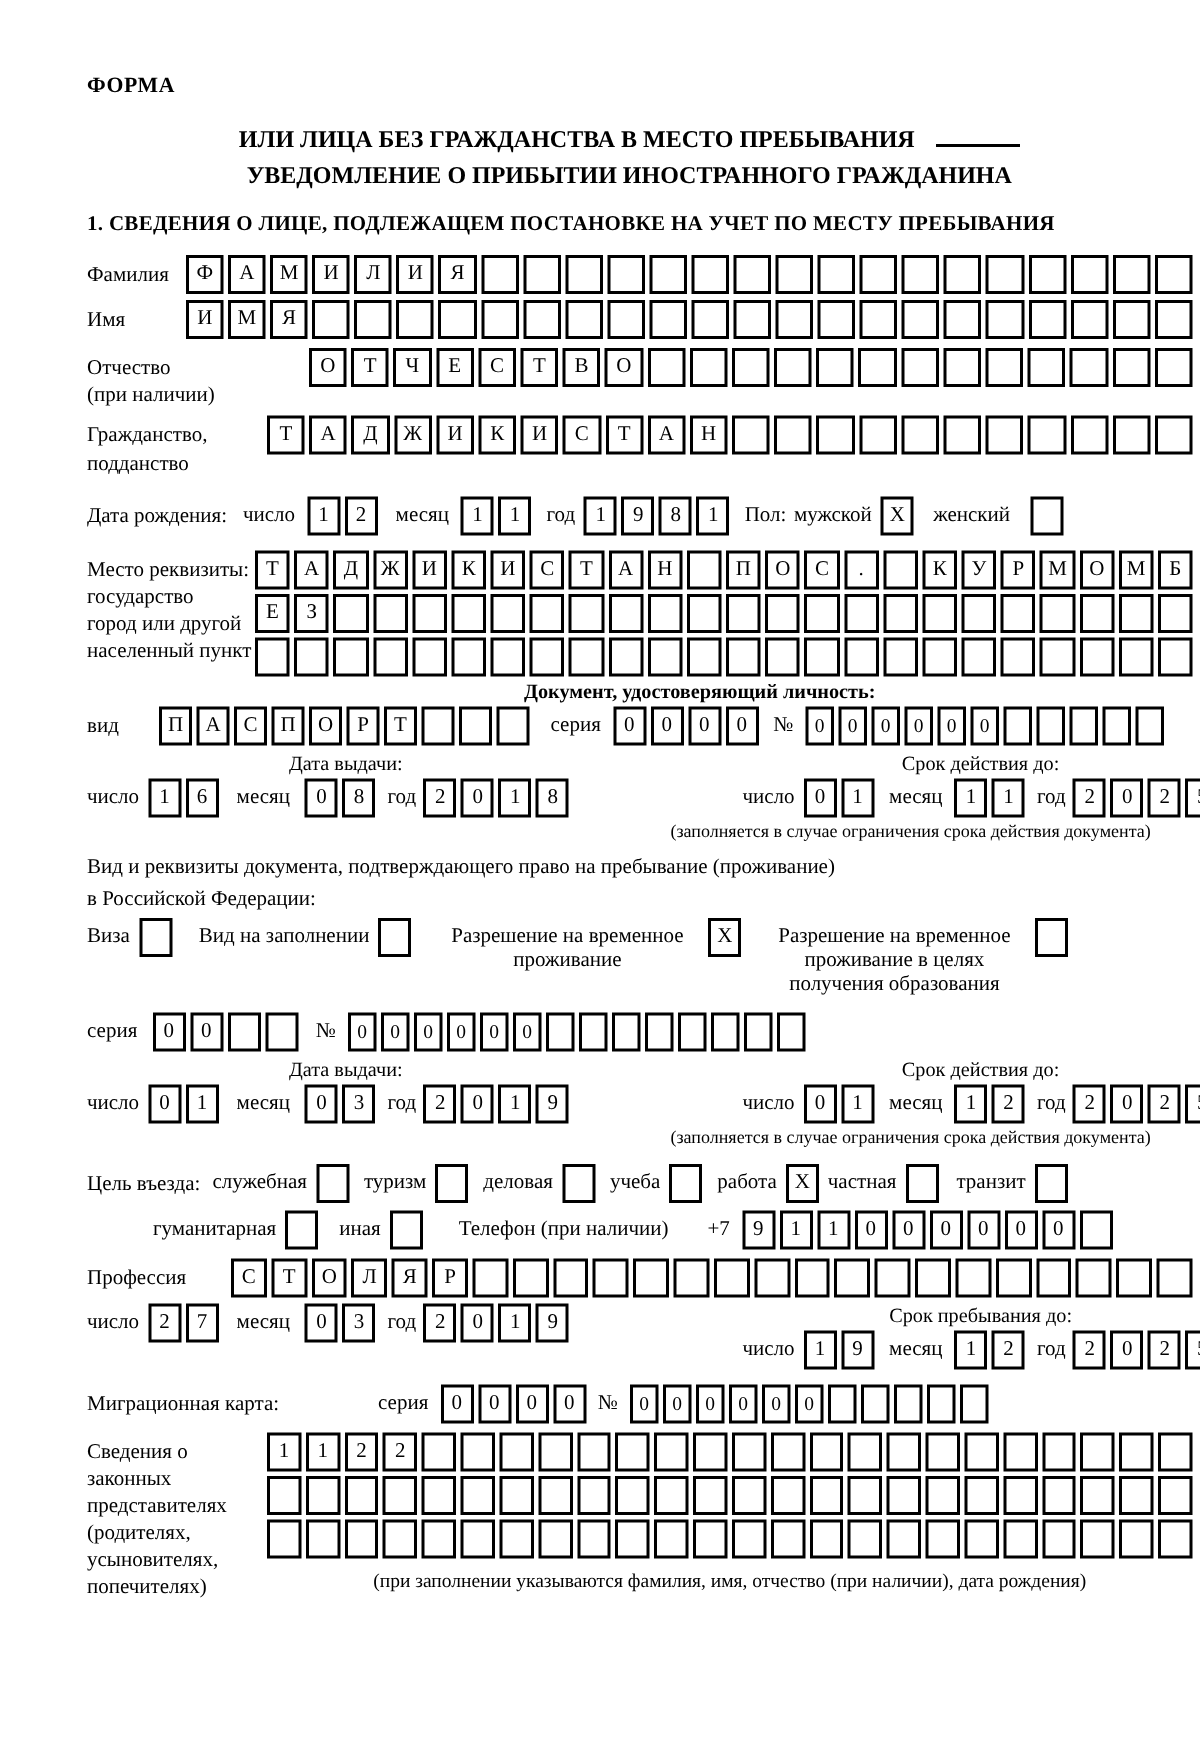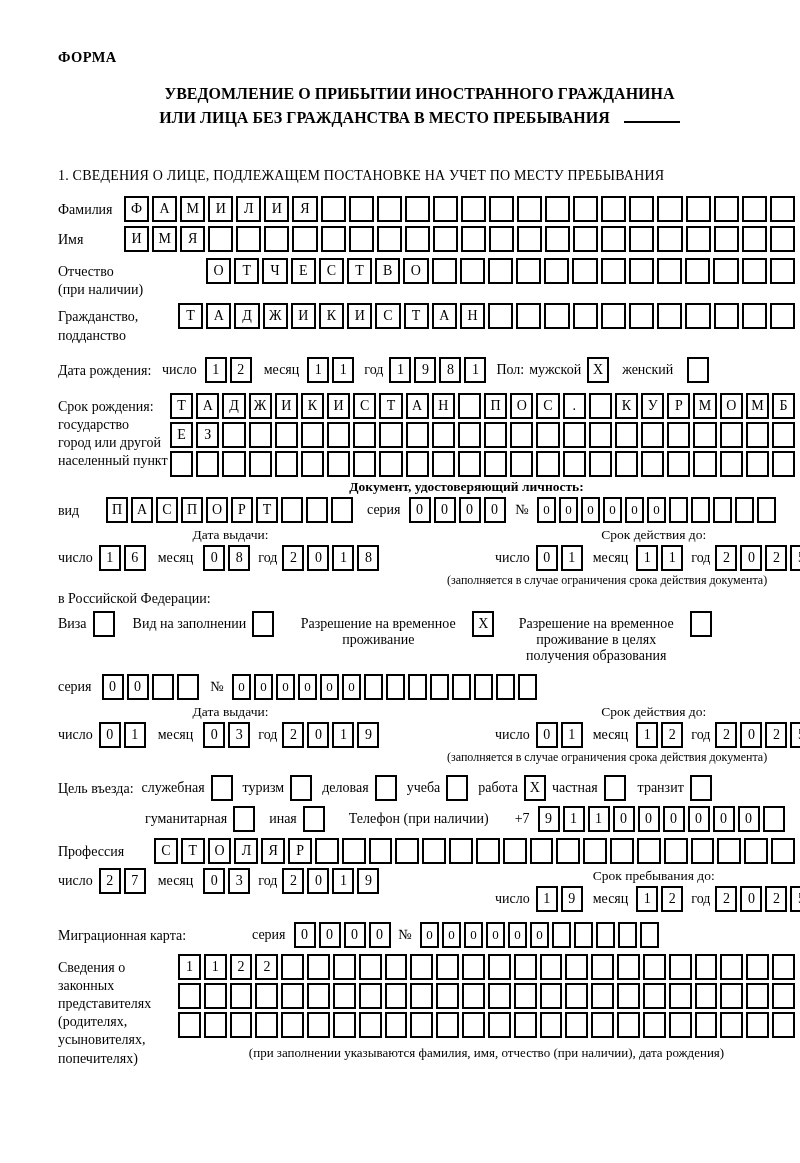--- a/index.html
+++ b/index.html
@@ -4,21 +4,21 @@
 <style>
   html,body{margin:0;padding:0}
   body{width:800px;height:1163px;background:#ffffff;color:#000;
        font-family:"Liberation Serif","DejaVu Serif",serif;overflow:hidden}
   .page{padding:34px 0 0 58px;width:737px}
   .hdr{margin-left:557px;font-size:13px;line-height:1.33}
   .hdr .gap{margin-top:5px}
   .forma{font-weight:bold;text-align:left;margin:15px 34px 0 0;font-size:14.5px;letter-spacing:.4px}
   .title{font-weight:bold;text-align:center;font-size:16px;line-height:1.5;margin:16px 14px 0 0}
   .uline{display:inline-block;width:56px;border-bottom:2px solid #000;margin-left:14px}
-  .sect{font-weight:normal;font-size:14px;margin-top:38px;letter-spacing:.2px}
+  .sect{font-weight:bold;font-size:14px;margin-top:12px;letter-spacing:.2px}
   .frow{display:flex;align-items:flex-start}
   .lbl{font-size:14px;line-height:1.3;padding-top:5px;flex:none}
   .lbl div{display:block}
   .cells{display:flex;gap:3px;flex:none}
   .cell{flex:none;width:22px;height:26px;border:2px solid #000;box-sizing:border-box;
         display:flex;align-items:center;justify-content:center;font-size:14px}
   .fill{flex:1 1 auto;min-width:0}
   .fill .cell{flex:1;width:auto;min-width:0}
   .cw19 .cell{width:19px;font-size:13px}
   .dlbl{font-size:14px;padding-top:5px;flex:none}
@@ -34,22 +34,22 @@
 </style>
 </head>
 <body>
 
 <div class="page">
 
 
   <div class="forma">ФОРМА</div>
 
   <div class="title">
+    <div><span>ИЛИ ЛИЦА БЕЗ ГРАЖДАНСТВА В МЕСТО ПРЕБЫВАНИЯ</span><span class="uline"></span></div>
     <div>УВЕДОМЛЕНИЕ О ПРИБЫТИИ ИНОСТРАННОГО ГРАЖДАНИНА</div>
-    <div><span>ИЛИ ЛИЦА БЕЗ ГРАЖДАНСТВА В МЕСТО ПРЕБЫВАНИЯ</span><span class="uline"></span></div>
   </div>
 
   <div class="sect">1. СВЕДЕНИЯ О ЛИЦЕ, ПОДЛЕЖАЩЕМ ПОСТАНОВКЕ НА УЧЕТ ПО МЕСТУ ПРЕБЫВАНИЯ</div>
 
   <div class="frow" style="margin-top:12px">
     <span class="lbl" style="width:66px">Фамилия</span>
     <span class="cells fill">
         <span class="cell">Ф</span>
         <span class="cell">А</span>
         <span class="cell">М</span>
@@ -193,21 +193,21 @@
         <span class="cell">X</span>
       </span>
     <span class="dlbl" style="margin-left:13px">женский</span>
     <span class="cells" style="margin-left:14px">
         <span class="cell"></span>
       </span>
   </div>
 
   <div class="frow" style="margin-top:10px">
     <span class="lbl" style="width:112px">
-      <div>Срок рождения:</div>
+      <div>Место реквизиты:</div>
       <div>государство</div>
       <div>город или другой</div>
       <div>населенный пункт</div>
     </span>
     <span class="colgap">
       <span class="cells fill">
           <span class="cell">Т</span>
           <span class="cell">А</span>
           <span class="cell">Д</span>
           <span class="cell">Ж</span>
@@ -367,20 +367,21 @@
             <span class="cell">2</span>
             <span class="cell">0</span>
             <span class="cell">2</span>
             <span class="cell">5</span>
           </span>
       </div>
       <div class="rnote">(заполняется в случае ограничения срока действия документа)</div>
     </div>
   </div>
 
+  <div class="intro">Вид и реквизиты документа, подтверждающего право на пребывание (проживание)</div>
   <div class="intro" style="margin-top:2px">в Российской Федерации:</div>
 
   <div class="frow" style="margin-top:2px">
     <span class="opt">
       <span class="olbl">Виза</span>
       <span class="cells">
           <span class="cell"></span>
         </span>
     </span>
     <span class="opt" style="margin-left:18px">
@@ -518,21 +519,21 @@
       </span>
     <span class="opt" style="margin-left:12px">
         <span class="olbl">транзит</span>
         <span class="cells">
           <span class="cell"></span>
         </span>
       </span>
   </div>
 
   <div class="frow" style="margin-top:5px">
-    <span class="opt" style="margin-left:87px">
+    <span class="opt" style="margin-left:44px">
         <span class="olbl">гуманитарная</span>
         <span class="cells">
           <span class="cell"></span>
         </span>
       </span>
     <span class="opt" style="margin-left:14px">
         <span class="olbl">иная</span>
         <span class="cells">
           <span class="cell"></span>
         </span>

